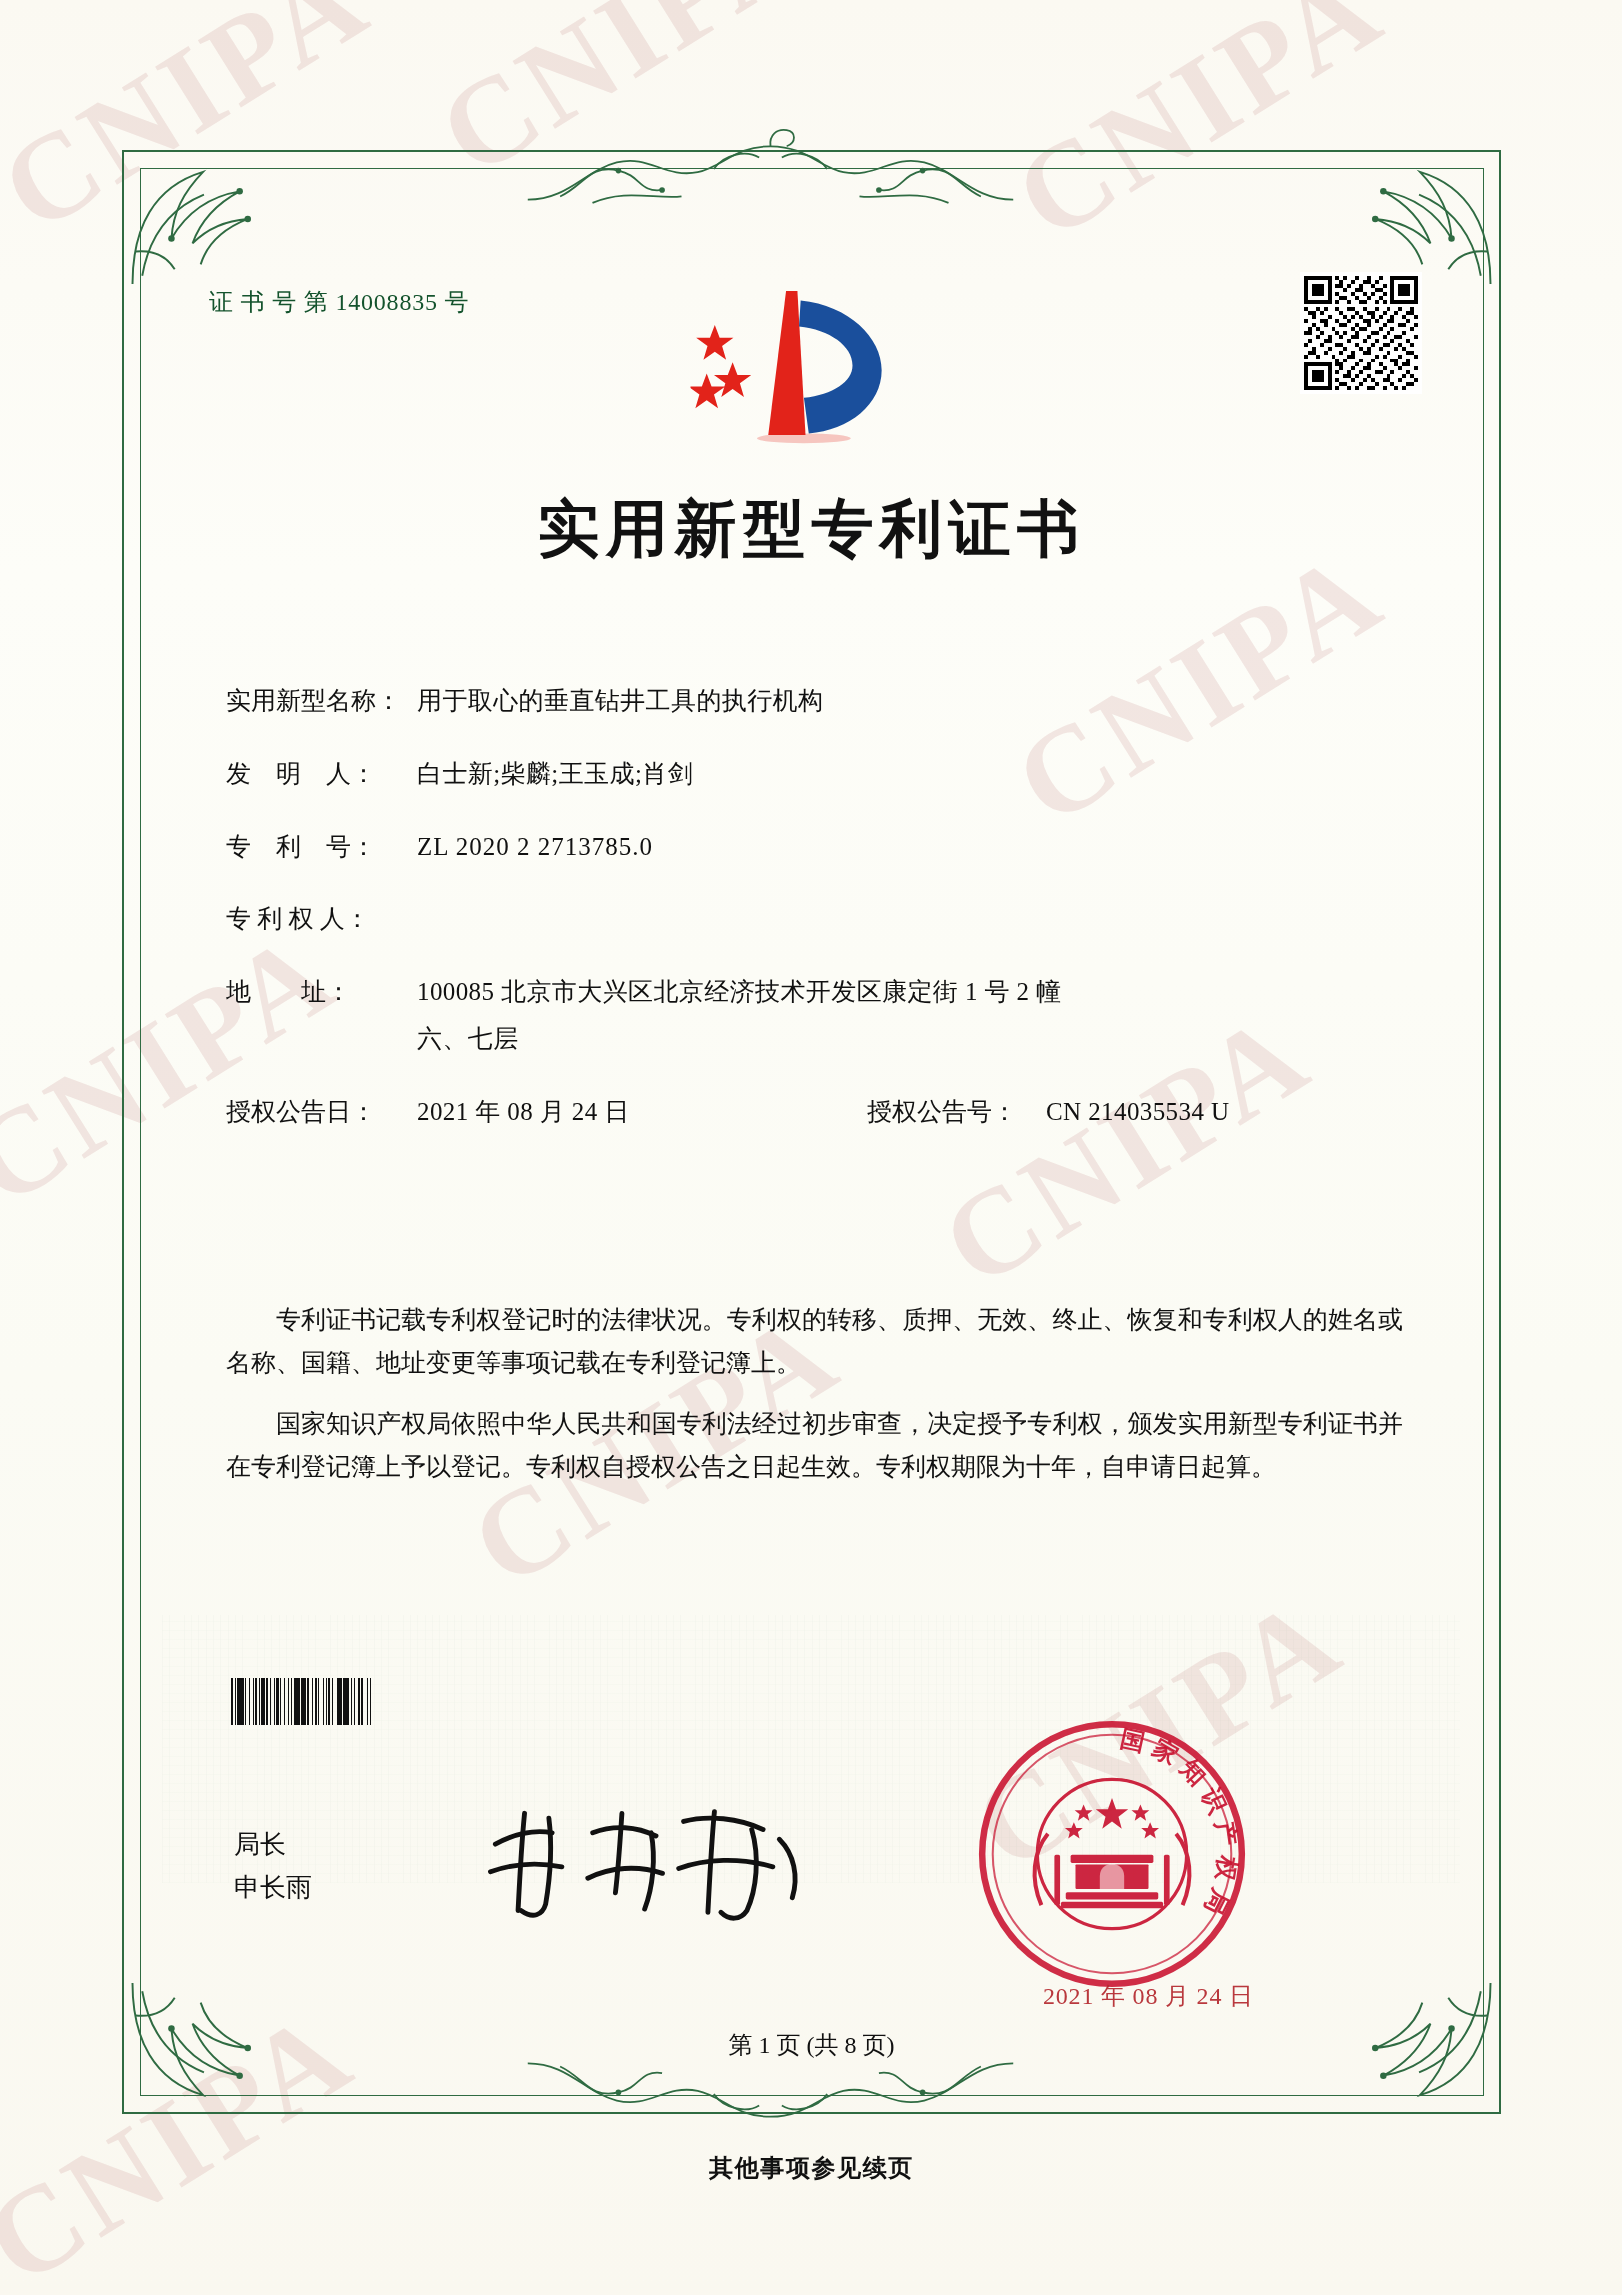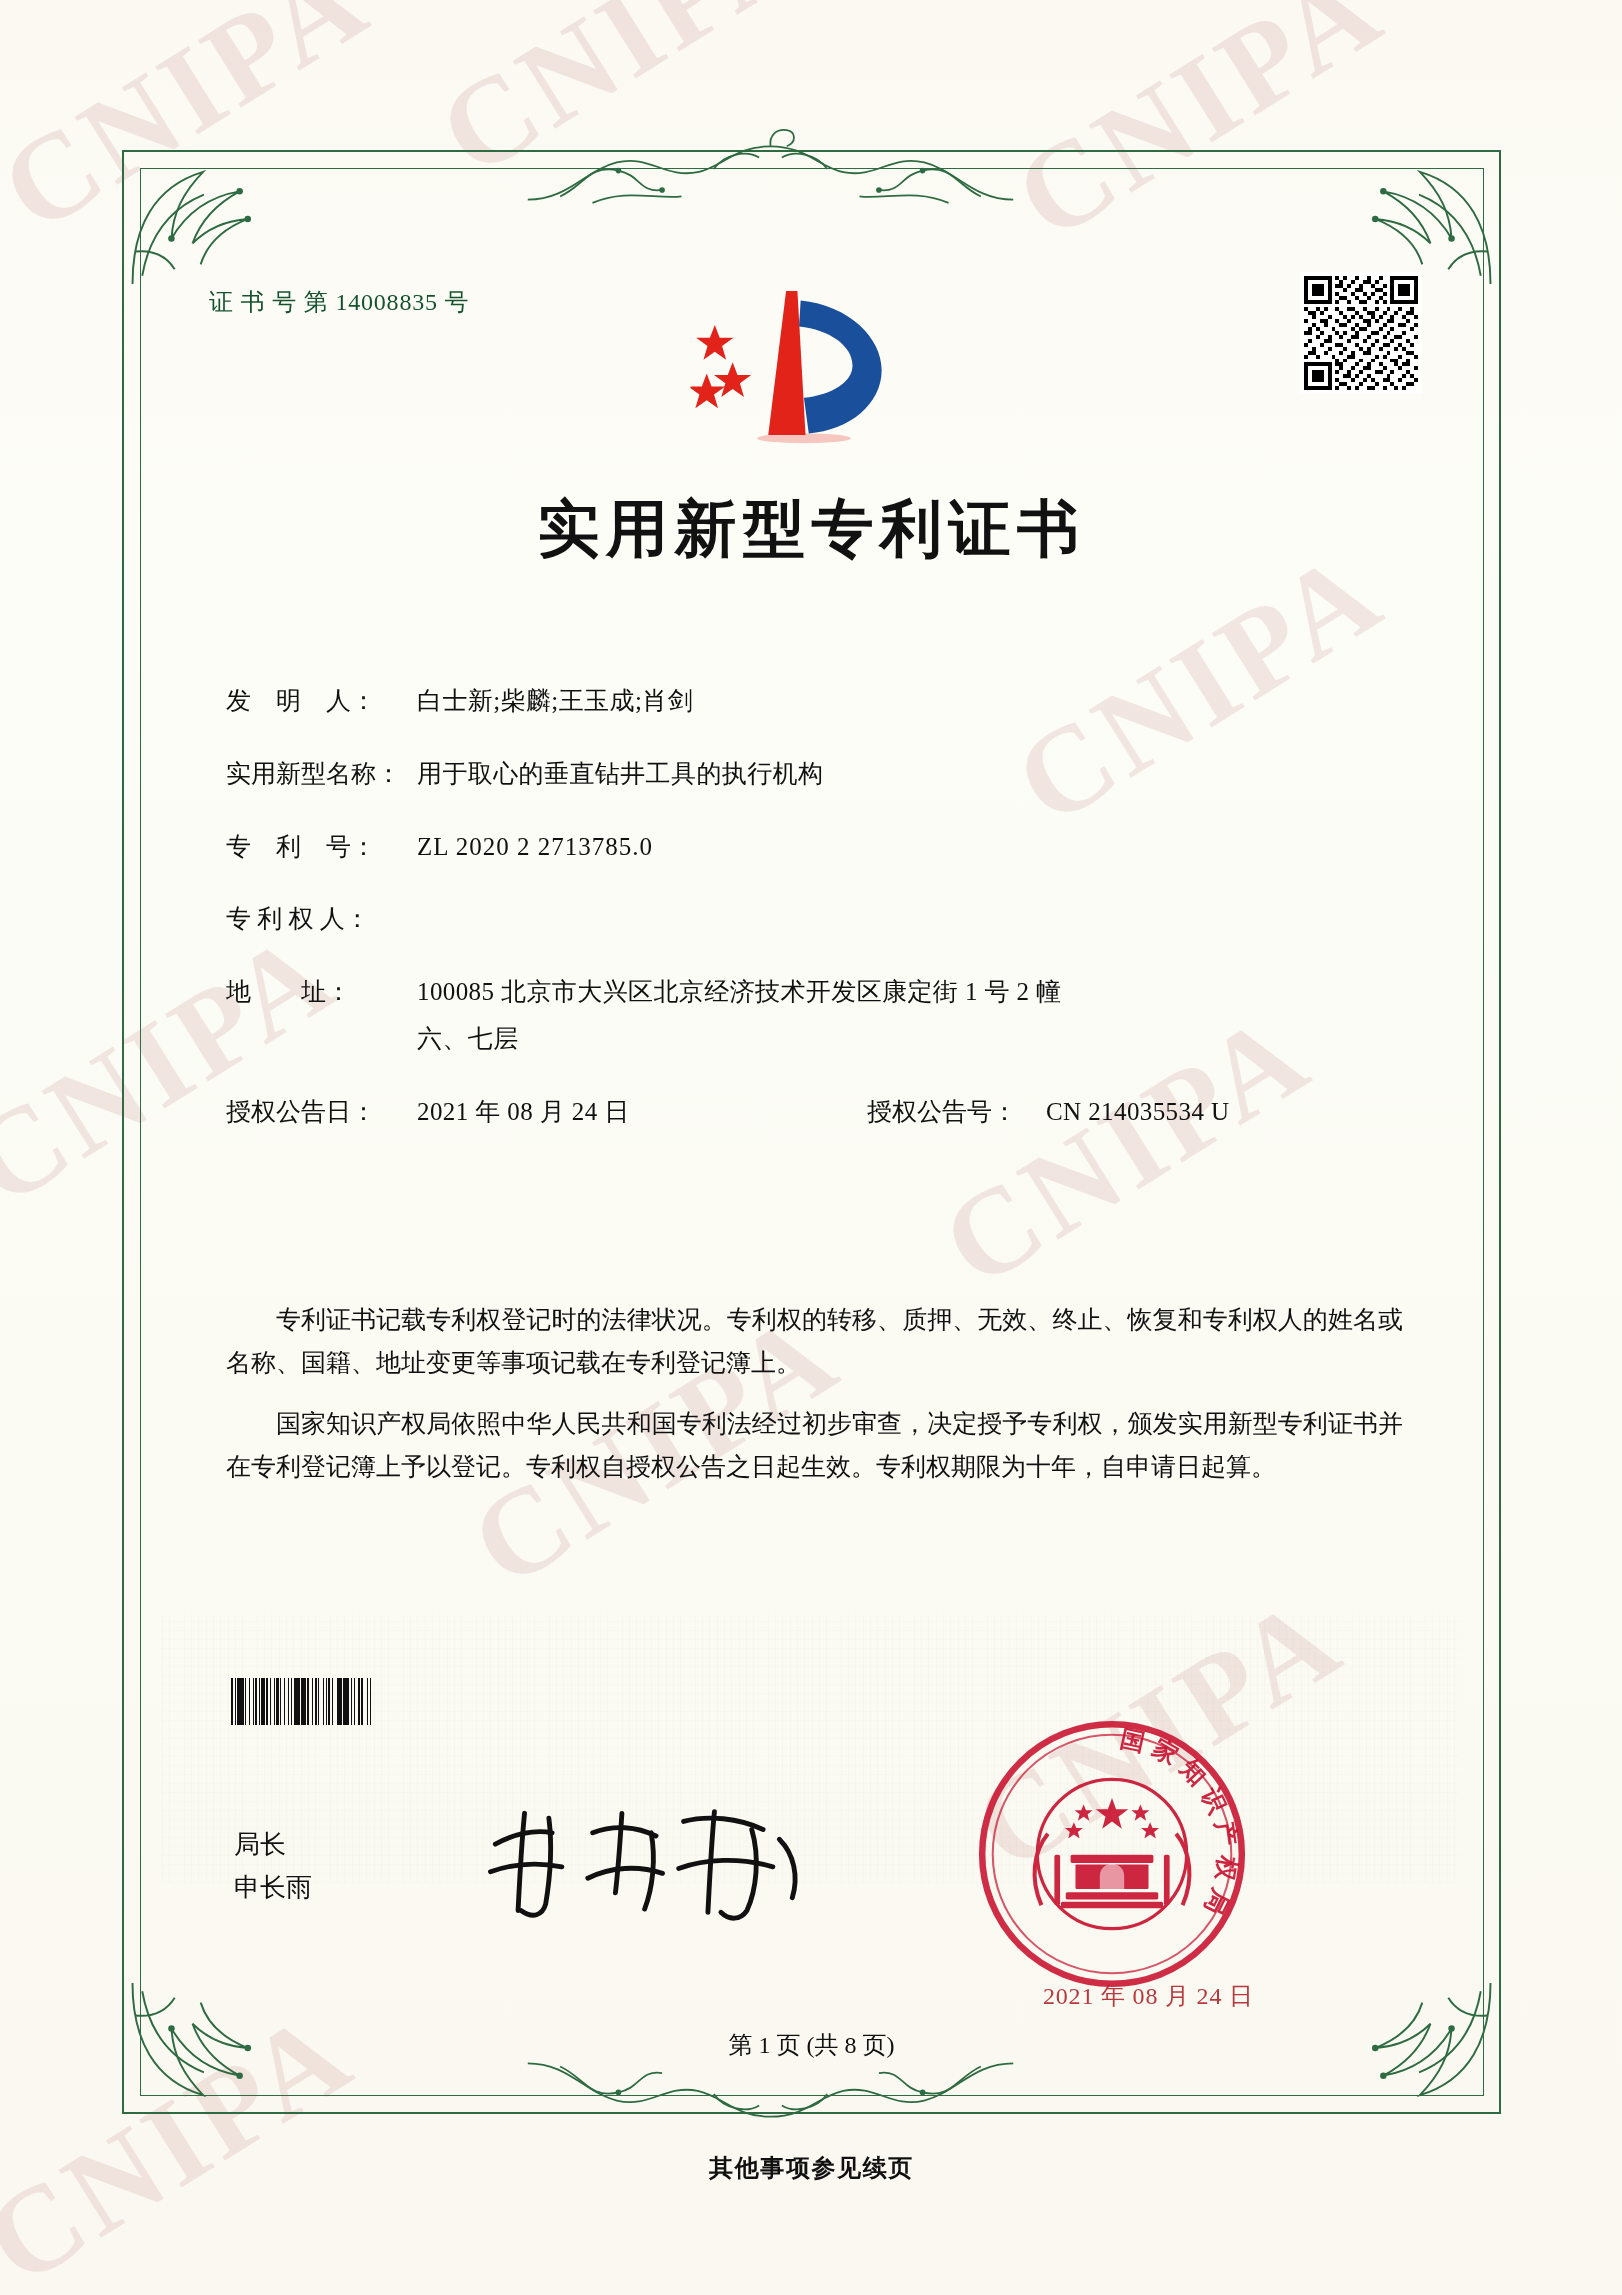--- a/index.html
+++ b/index.html
@@ -596,26 +596,26 @@
 
     <path d="M136 30 C196 36 236 76 236 116 C236 158 196 190 146 194 L140 150 C176 146 200 130 200 110 C200 86 172 66 134 62 Z" fill="#1a4f9c"></path>
 
     <ellipse cx="140" cy="200" rx="58" ry="6" fill="#e2231a" opacity="0.25"></ellipse>
   </svg>
 
   <div class="doc-title">实用新型专利证书</div>
 
   <div class="fields">
     <div class="field-row">
+      <div class="field-label">实用新型名称：</div>
+      <div class="field-value">用于取心的垂直钻井工具的执行机构</div>
+    </div>
+    <div class="field-row">
       <div class="field-label">发    明    人：</div>
       <div class="field-value">白士新;柴麟;王玉成;肖剑</div>
-    </div>
-    <div class="field-row">
-      <div class="field-label">实用新型名称：</div>
-      <div class="field-value">用于取心的垂直钻井工具的执行机构</div>
     </div>
     <div class="field-row">
       <div class="field-label">专    利    号：</div>
       <div class="field-value mono-spaced">ZL 2020 2 2713785.0</div>
     </div>
     <div class="field-row">
       <div class="field-label">专 利 权 人：</div>
     </div>
     <div class="field-row">
       <div class="field-label">地        址：</div>

